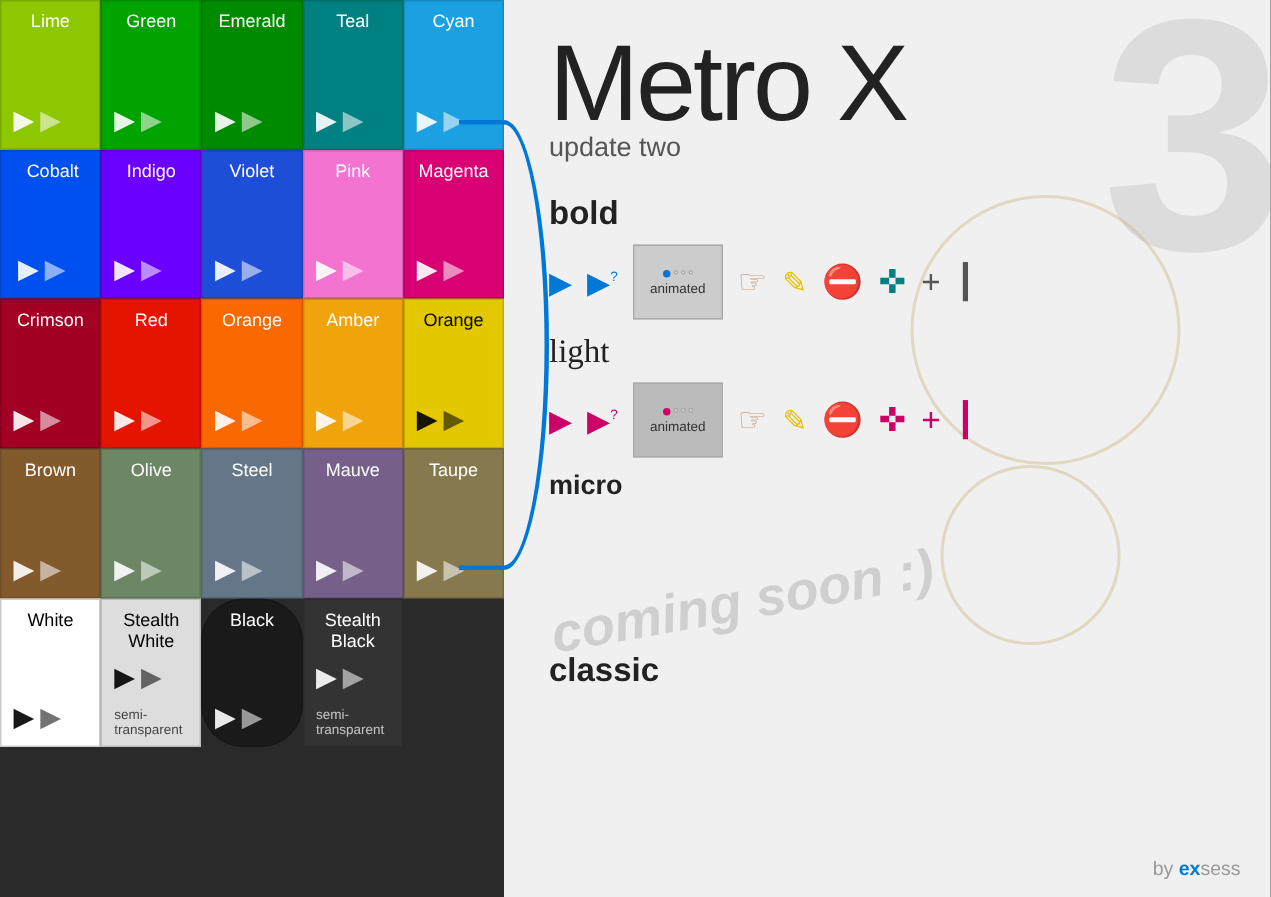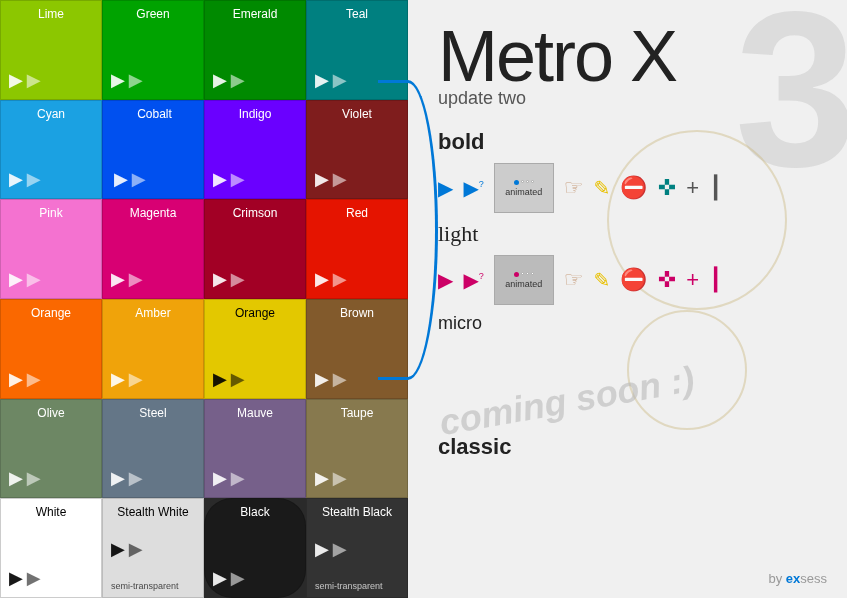--- a/index.html
+++ b/index.html
@@ -7,24 +7,24 @@
       width: 847px;
       height: 598px;
       background: #2a2a2a;
       font-family: 'Segoe UI', Arial, sans-serif;
       overflow: hidden;
       display: flex;
     }
 
     
     .left-panel {
-      width: 408px;
+      width: 336px;
       height: 598px;
       display: grid;
-      grid-template-columns: repeat(4, 1fr);
+      grid-template-columns: repeat(5, 1fr);
       grid-template-rows: repeat(6, 1fr);
       flex-shrink: 0;
     }
 
     .color-tile {
       display: flex;
       flex-direction: column;
       align-items: flex-start;
       justify-content: space-between;
       padding: 6px 8px;
@@ -106,21 +106,21 @@
     .section-label {
       font-size: 22px;
       font-weight: 700;
       color: #222;
       margin-bottom: 8px;
       margin-top: 8px;
       position: relative;
       z-index: 1;
     }
     .section-label.light-label { font-weight: 400; font-family: Liberation Serif, serif; }
-    .section-label.micro-label { font-weight: 400; font-size: 18px; }
+    .section-label.micro-label { font-weight: 700; font-size: 18px; }
     .section-label.classic-label { font-weight: 700; font-size: 22px; }
 
     
     .cursor-row {
       display: flex;
       align-items: center;
       gap: 10px;
       margin-bottom: 6px;
       position: relative;
       z-index: 1;
@@ -248,21 +248,21 @@
           <span class="cursor-arrow" style="opacity: 0.55;">▶</span>
         </div>
       </div>
       <div class="color-tile" style="background-color: rgb(106, 0, 255); color: white;">
         <div class="tile-label">Indigo</div>
         <div class="tile-cursors">
           <span class="cursor-arrow" style="opacity: 0.9;">▶</span>
           <span class="cursor-arrow" style="opacity: 0.55;">▶</span>
         </div>
       </div>
-      <div class="color-tile" style="background-color: #7f1d1d; color: white; align-items: flex-end;">
+      <div class="color-tile" style="background-color: #1d4ed8; color: white; align-items: flex-end;">
         <div class="tile-label">Violet</div>
         <div class="tile-cursors">
           <span class="cursor-arrow" style="opacity: 0.9;">▶</span>
           <span class="cursor-arrow" style="opacity: 0.55;">▶</span>
         </div>
       </div>
       <div class="color-tile" style="background-color: rgb(244, 114, 208); color: white;">
         <div class="tile-label">Pink</div>
         <div class="tile-cursors">
           <span class="cursor-arrow" style="opacity: 0.9;">▶</span>

